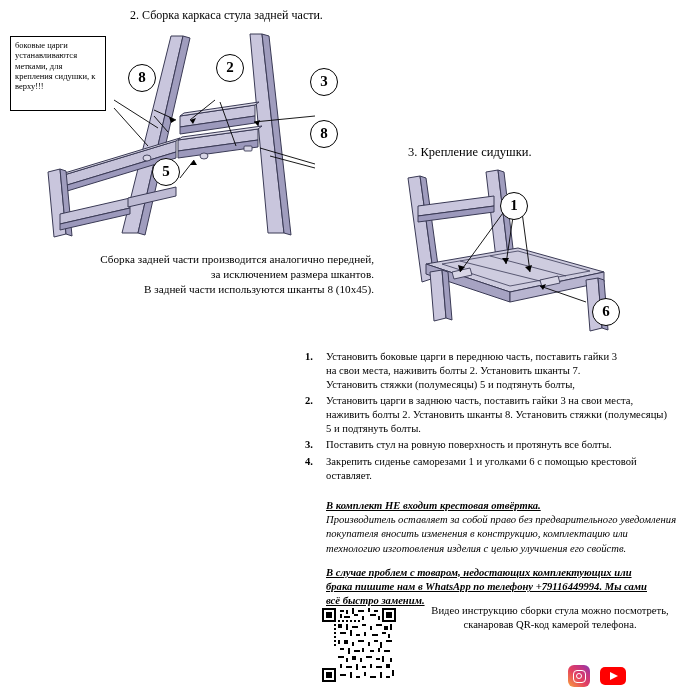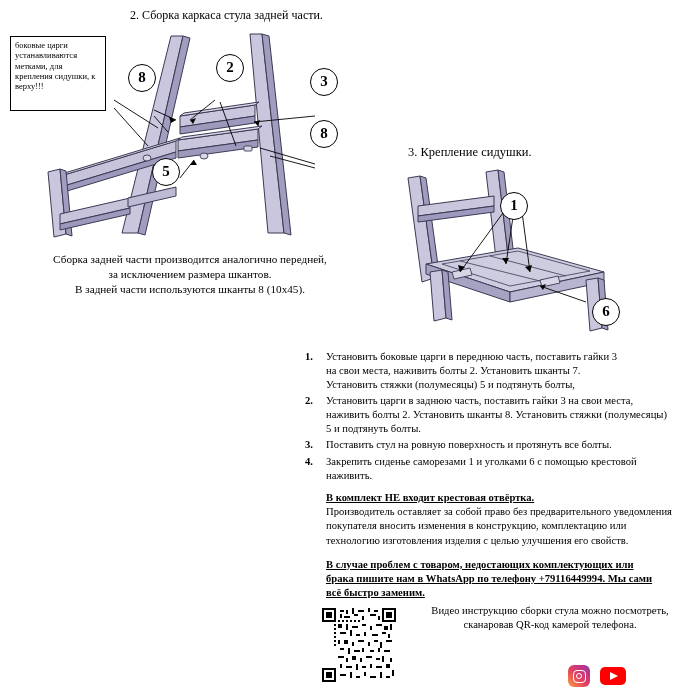--- a/index.html
+++ b/index.html
@@ -62,21 +62,21 @@
     z-index: 7;
   }
   .nc-28 { width: 28px; height: 28px; line-height: 25px; font-size: 15px; }
 
   
   .cap2 {
     left: 6px; top: 252px;
     width: 368px;
     font-size: 11.2px;
     line-height: 1.35;
-    text-align: center;
+    text-align: right;
   }
 
   
   .sec3-title {
     left: 408px; top: 145px;
     font-size: 12.5px;
     font-family: Liberation Serif, serif;
   }
   .fig3 {
     left: 390px; top: 168px;
@@ -95,23 +95,24 @@
     padding-left: 21px;
     margin-bottom: 2px;
   }
   .step .n {
     position: absolute;
     left: 0; top: 0;
     font-weight: bold;
   }
 
   .note-block {
-    margin-top: 8px;
+    margin-top: 16px;
     font-size: 10.6px;
     line-height: 1.35;
+    font-style: italic;
   }
   .warn {
     font-weight: bold;
     text-decoration: underline;
   }
 
   
   .qr {
     left: 322px; top: 608px;
     width: 74px; height: 74px;
@@ -349,21 +350,21 @@
     </div>
 
     <div class="step">
       <span class="n">3.</span>
       <div>Поставить стул на ровную поверхность и протянуть все болты.</div>
     </div>
 
     <div class="step">
       <span class="n">4.</span>
       <div> Закрепить сиденье саморезами 1 и уголками 6 с помощью крестовой</div>
-      <div>наживить.</div>
+      <div>оставляет.</div>
     </div>
 
     <div class="note-block" style="padding-left:21px;">
       <div class="warn">В комплект НЕ входит крестовая отвёртка.</div>
       <div>Производитель оставляет за  собой право без предварительного уведомления</div>
       <div>покупателя вносить изменения в конструкцию, комплектацию или</div>
       <div>технологию изготовления изделия с целью улучшения его свойств.</div>
       <div style="height:10px;"></div>
       <div class="warn">В случае проблем с товаром, недостающих комплектующих или</div>
       <div class="warn">брака пишите нам в WhatsApp по телефону +79116449994. Мы сами</div>

